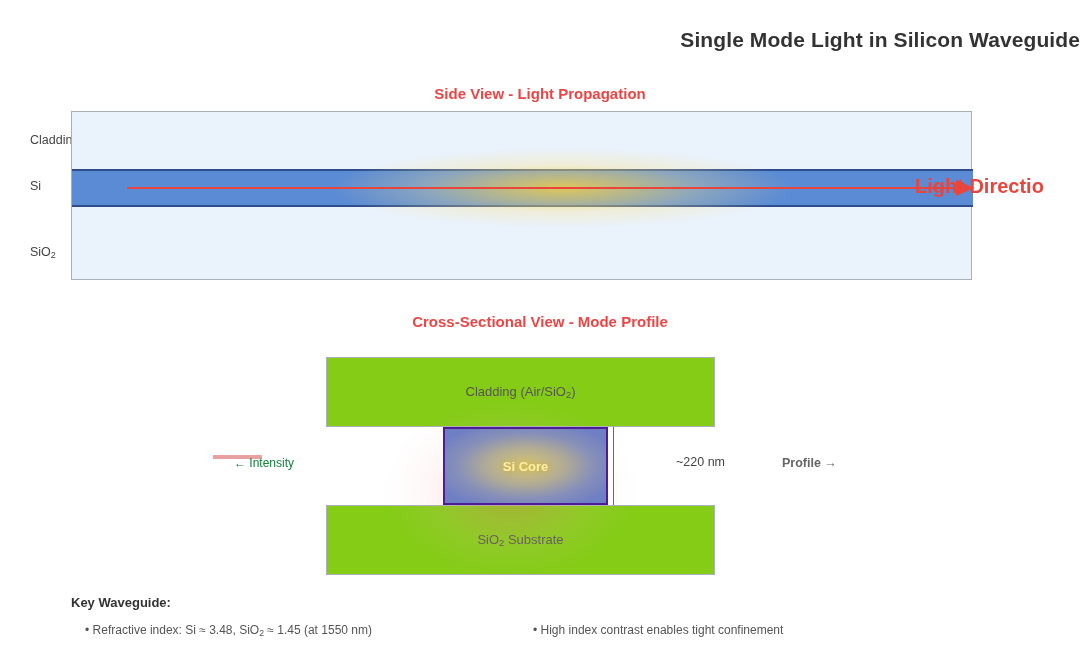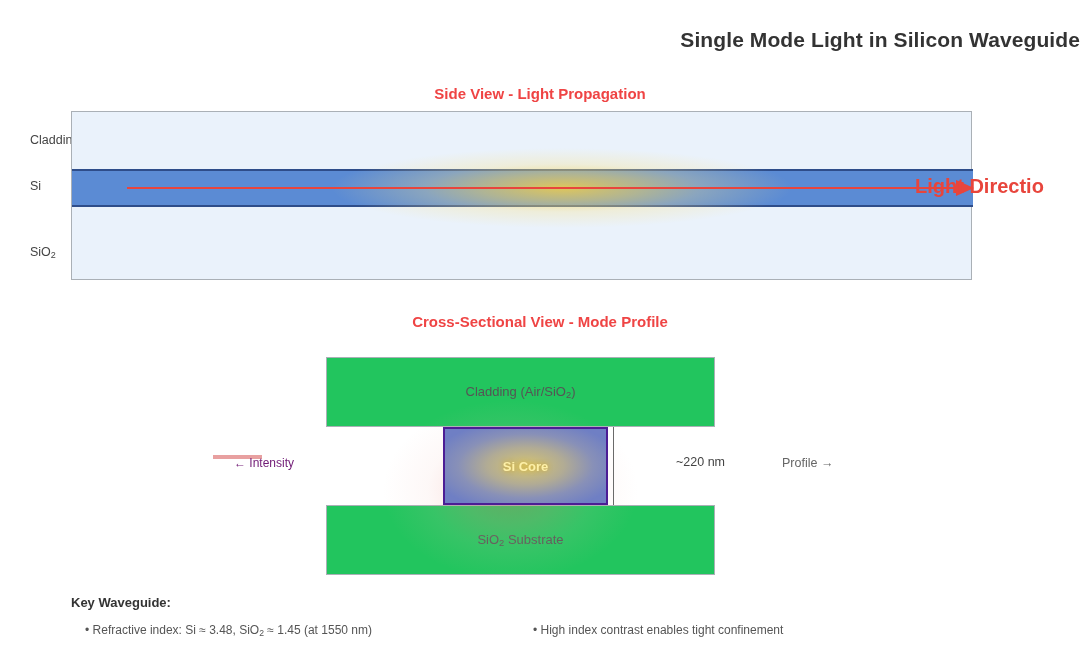--- a/index.html
+++ b/index.html
@@ -109,21 +109,21 @@
     white-space: nowrap;
   }
   #label-cladding { left: 30px; top: 133px; }
   #label-si       { left: 30px; top: 179px; }
   #label-sio2     { left: 30px; top: 245px; }
 
   
   .xs-box {
     position: absolute;
     border: 1px solid #aab0b6;
-    background: #22c55e;
+    background: #84cc16;
     box-sizing: border-box;
   }
   #xs-cladding {
     left: 326px;
     top: 357px;
     width: 389px;
     height: 70px;
   }
   #xs-substrate {
     left: 326px;
@@ -194,22 +194,22 @@
     height: 78px;
     background: #6a6a6a;
   }
   .annot {
     position: absolute;
     font-size: 12.5px;
     color: #444444;
     white-space: nowrap;
   }
   #annot-thickness { left: 676px; top: 455px; }
-  #annot-profile   { left: 782px; top: 456px; color: #666666; }
-  #annot-intensity { left: 234px; top: 456px; color: #701a75; font-size: 12px; }
+  #annot-profile   { left: 782px; top: 456px; color: #666666; font-weight: bold; }
+  #annot-intensity { left: 234px; top: 456px; color: #15803d; font-size: 12px; }
   .intensity-bar {
     position: absolute;
     left: 213px;
     top: 455px;
     width: 49px;
     height: 4px;
     background: #e8a0a0;
   }
 
   

